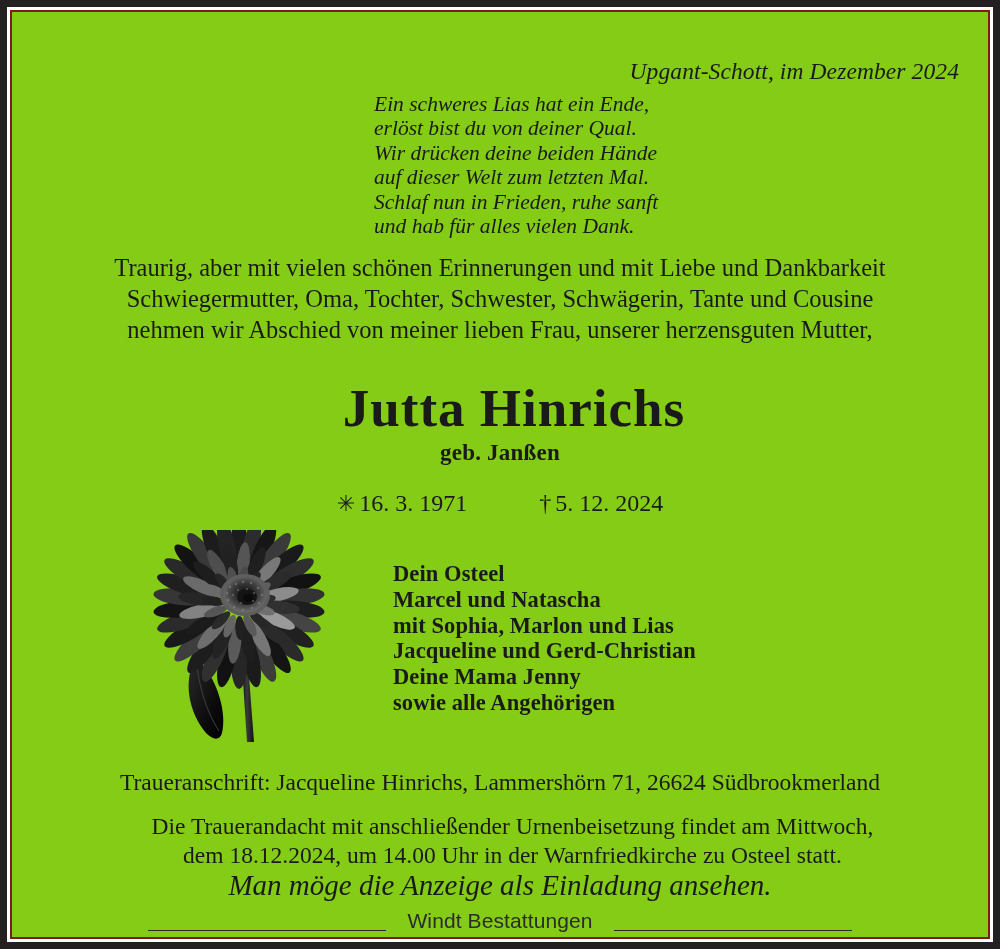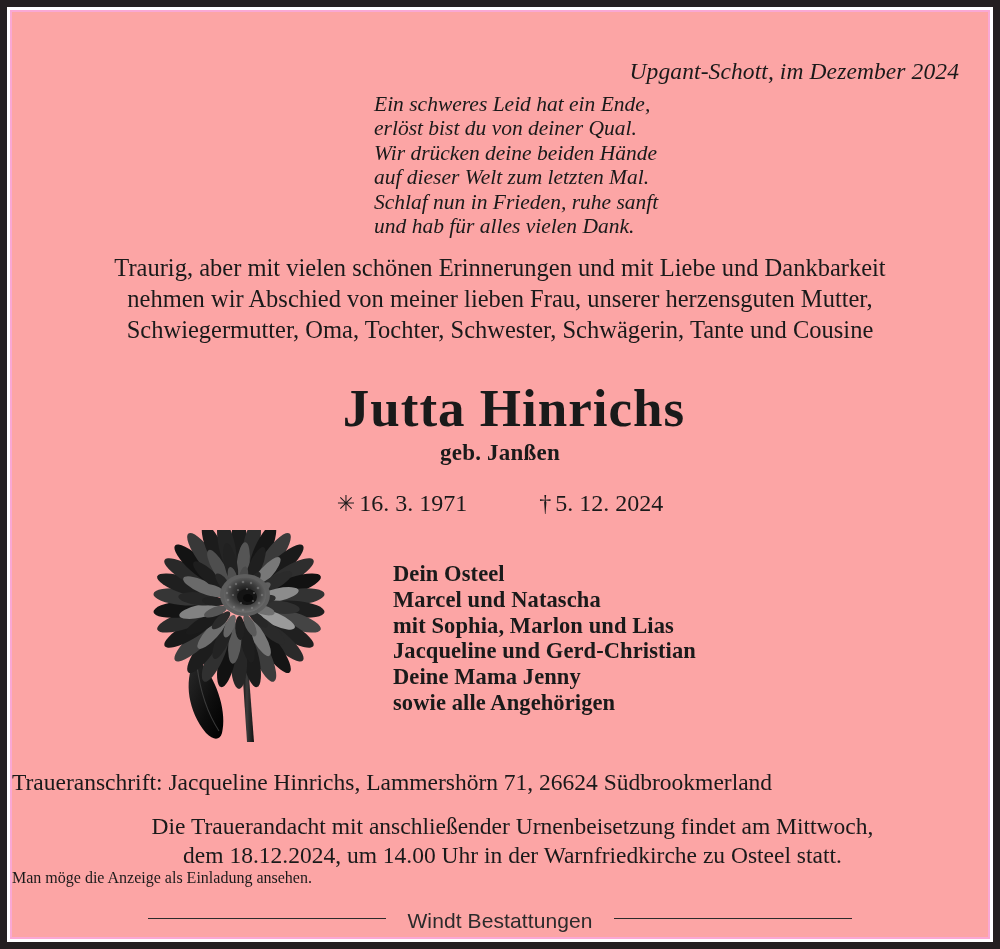--- a/index.html
+++ b/index.html
@@ -23,23 +23,23 @@
     box-sizing: border-box;
     background: #ffffff;
     border: 7px solid #241f20;
   }
   #inner-frame {
     position: absolute;
     left: 3px;
     top: 3px;
     right: 3px;
     bottom: 3px;
-    border: 2px solid #f9a8d4;
+    border: 2px solid #7f1d1d;
     box-sizing: border-box;
-    background: #fca5a5;
+    background: #84cc16;
   }
   #content {
     position: absolute;
     left: 0; top: 0; right: 0; bottom: 0;
     box-sizing: border-box;
   }
 
   
   .dateline {
     position: absolute;
@@ -127,49 +127,51 @@
     line-height: 25.8px;
     letter-spacing: 0.1px;
   }
   .family .line { display: block; white-space: nowrap; }
 
   
   .address {
     position: absolute;
     left: 0; right: 0;
     top: 757px;
-    text-align: left;
+    text-align: center;
     font-size: 23.5px;
     white-space: nowrap;
   }
   .service {
     position: absolute;
     left: 0; right: 0;
     top: 800px;
     text-align: center;
     font-size: 23.5px;
     line-height: 28.5px;
   }
   .service .line { display: block; white-space: nowrap; margin-left: 25px; }
   .invitation {
     position: absolute;
     left: 0; right: 0;
     top: 857px;
-    text-align: left;
-    font-size: 16px;
-    white-space: nowrap;
+    text-align: center;
+    font-size: 29px;
+    white-space: nowrap;
+    font-style: italic;
   }
 
   
   .banner {
     position: absolute;
     left: 0;
     right: 0;
     bottom: 4px;
     display: flex;
+    align-items: center;
     justify-content: center;
     gap: 12px;
   }
   .banner .rule {
     height: 0;
     border-top: 1.6px solid #2b2b2b;
     width: 238px;
     position: relative;
     top: 9px;
   }
@@ -185,32 +187,32 @@
 </head>
 <body>
 
 <div id="notice">
   <div id="inner-frame">
     <div id="content">
 
       <div class="dateline">Upgant-Schott, im Dezember 2024</div>
 
       <div class="poem">
-        <span class="line">Ein schweres Leid hat ein Ende,</span>
+        <span class="line">Ein schweres Lias hat ein Ende,</span>
         <span class="line">erlöst bist du von deiner Qual.</span>
         <span class="line">Wir drücken deine beiden Hände</span>
         <span class="line">auf dieser Welt zum letzten Mal.</span>
         <span class="line">Schlaf nun in Frieden, ruhe sanft</span>
         <span class="line">und hab für alles vielen Dank.</span>
       </div>
 
       <div class="intro">
         <span class="line">Traurig, aber mit vielen schönen Erinnerungen und mit Liebe und Dankbarkeit</span>
+        <span class="line">Schwiegermutter, Oma, Tochter, Schwester, Schwägerin, Tante und Cousine</span>
         <span class="line">nehmen wir Abschied von meiner lieben Frau, unserer herzensguten Mutter,</span>
-        <span class="line">Schwiegermutter, Oma, Tochter, Schwester, Schwägerin, Tante und Cousine</span>
       </div>
 
       <div class="name">Jutta Hinrichs</div>
       <div class="maiden">geb. Janßen</div>
 
       <div class="dates">
         <span class="birth"><span class="sym">✳</span><span>16. 3. 1971</span></span><span class="death"><span class="sym cross">†</span><span>5. 12. 2024</span></span>
       </div>
 
       <div class="flower">

